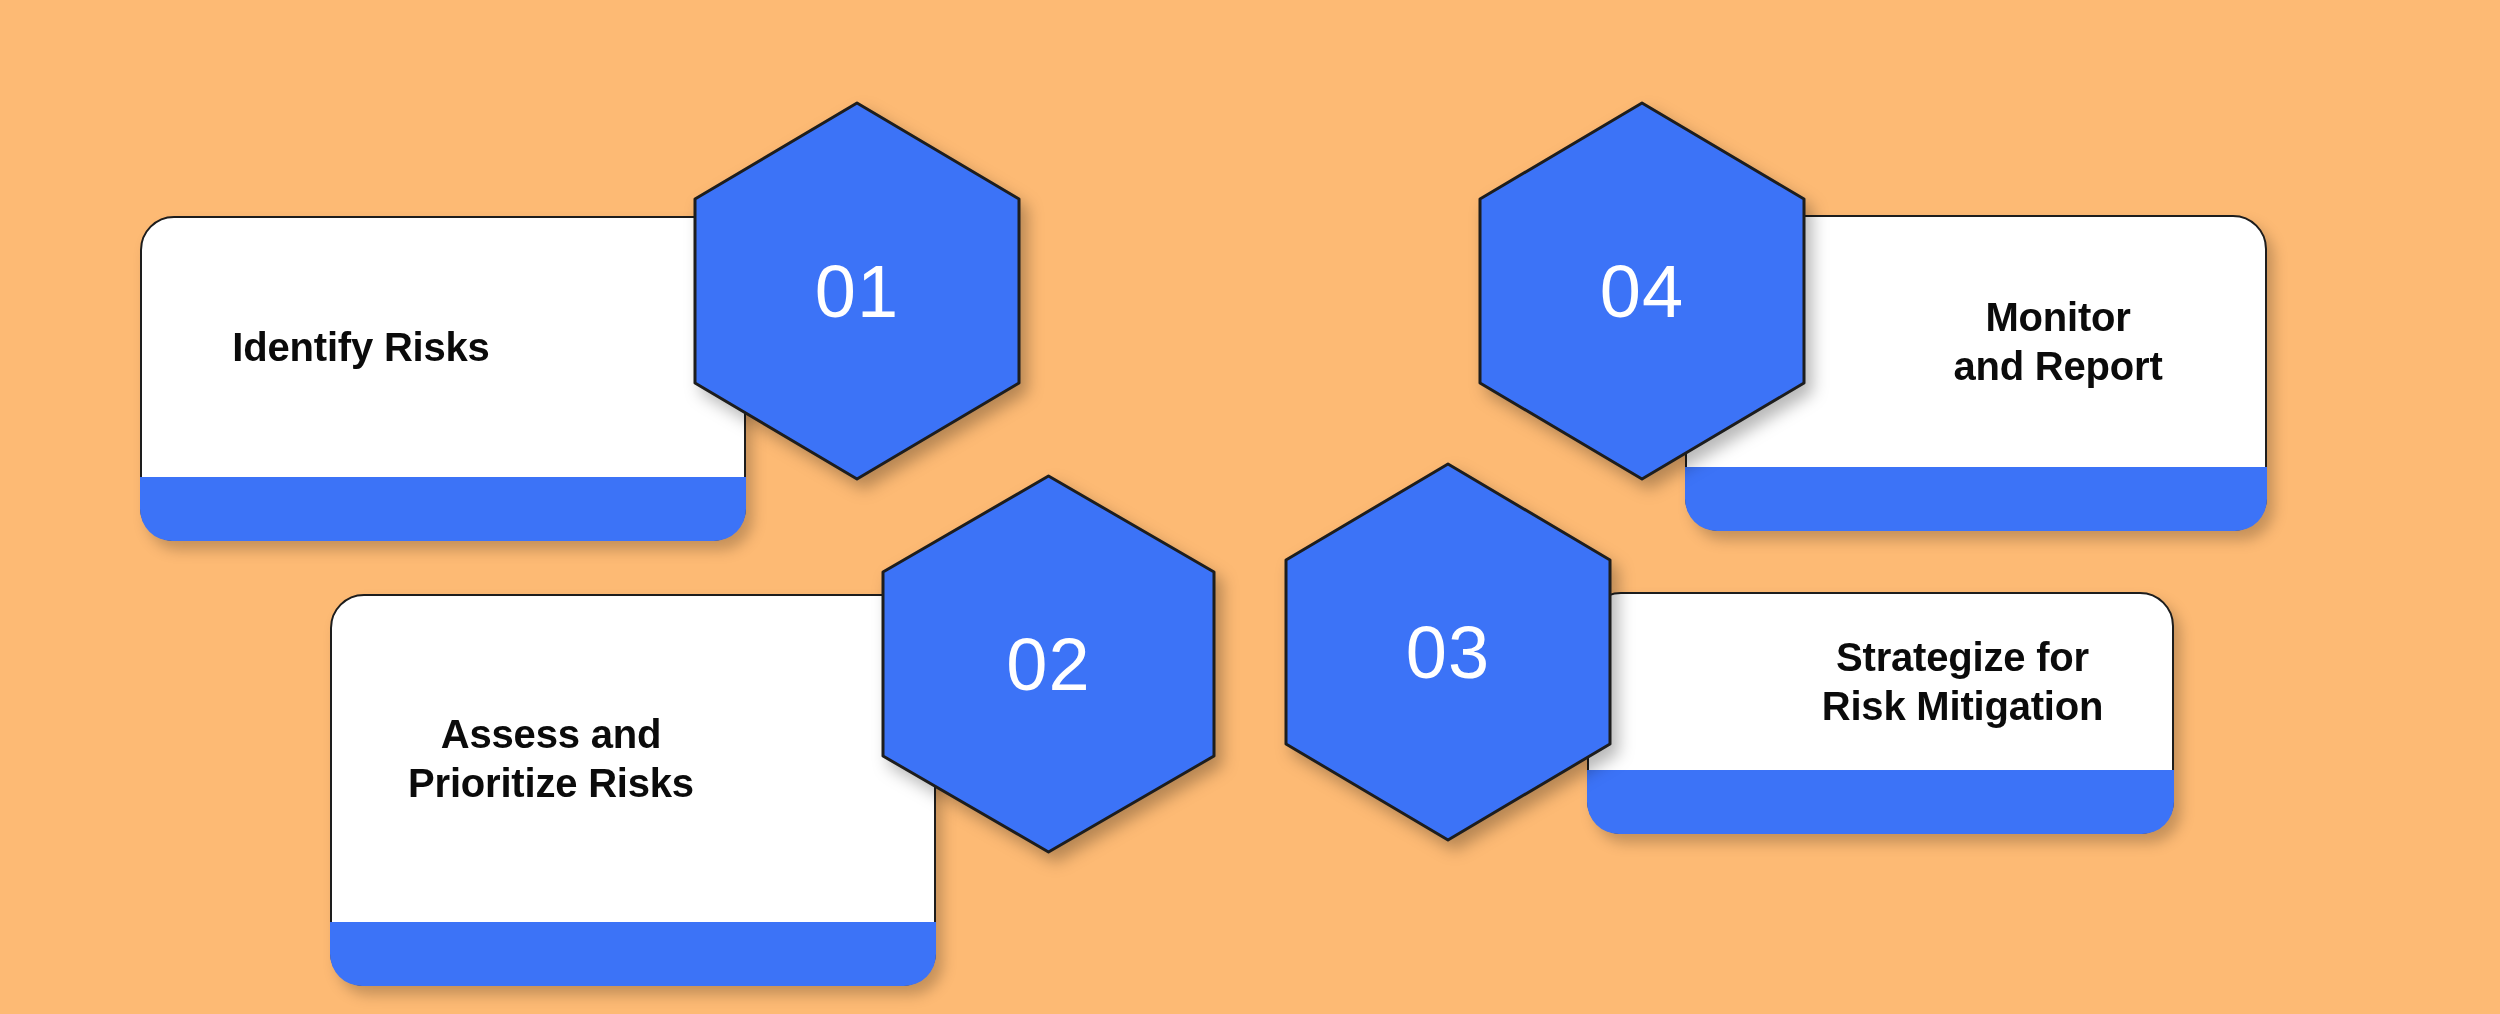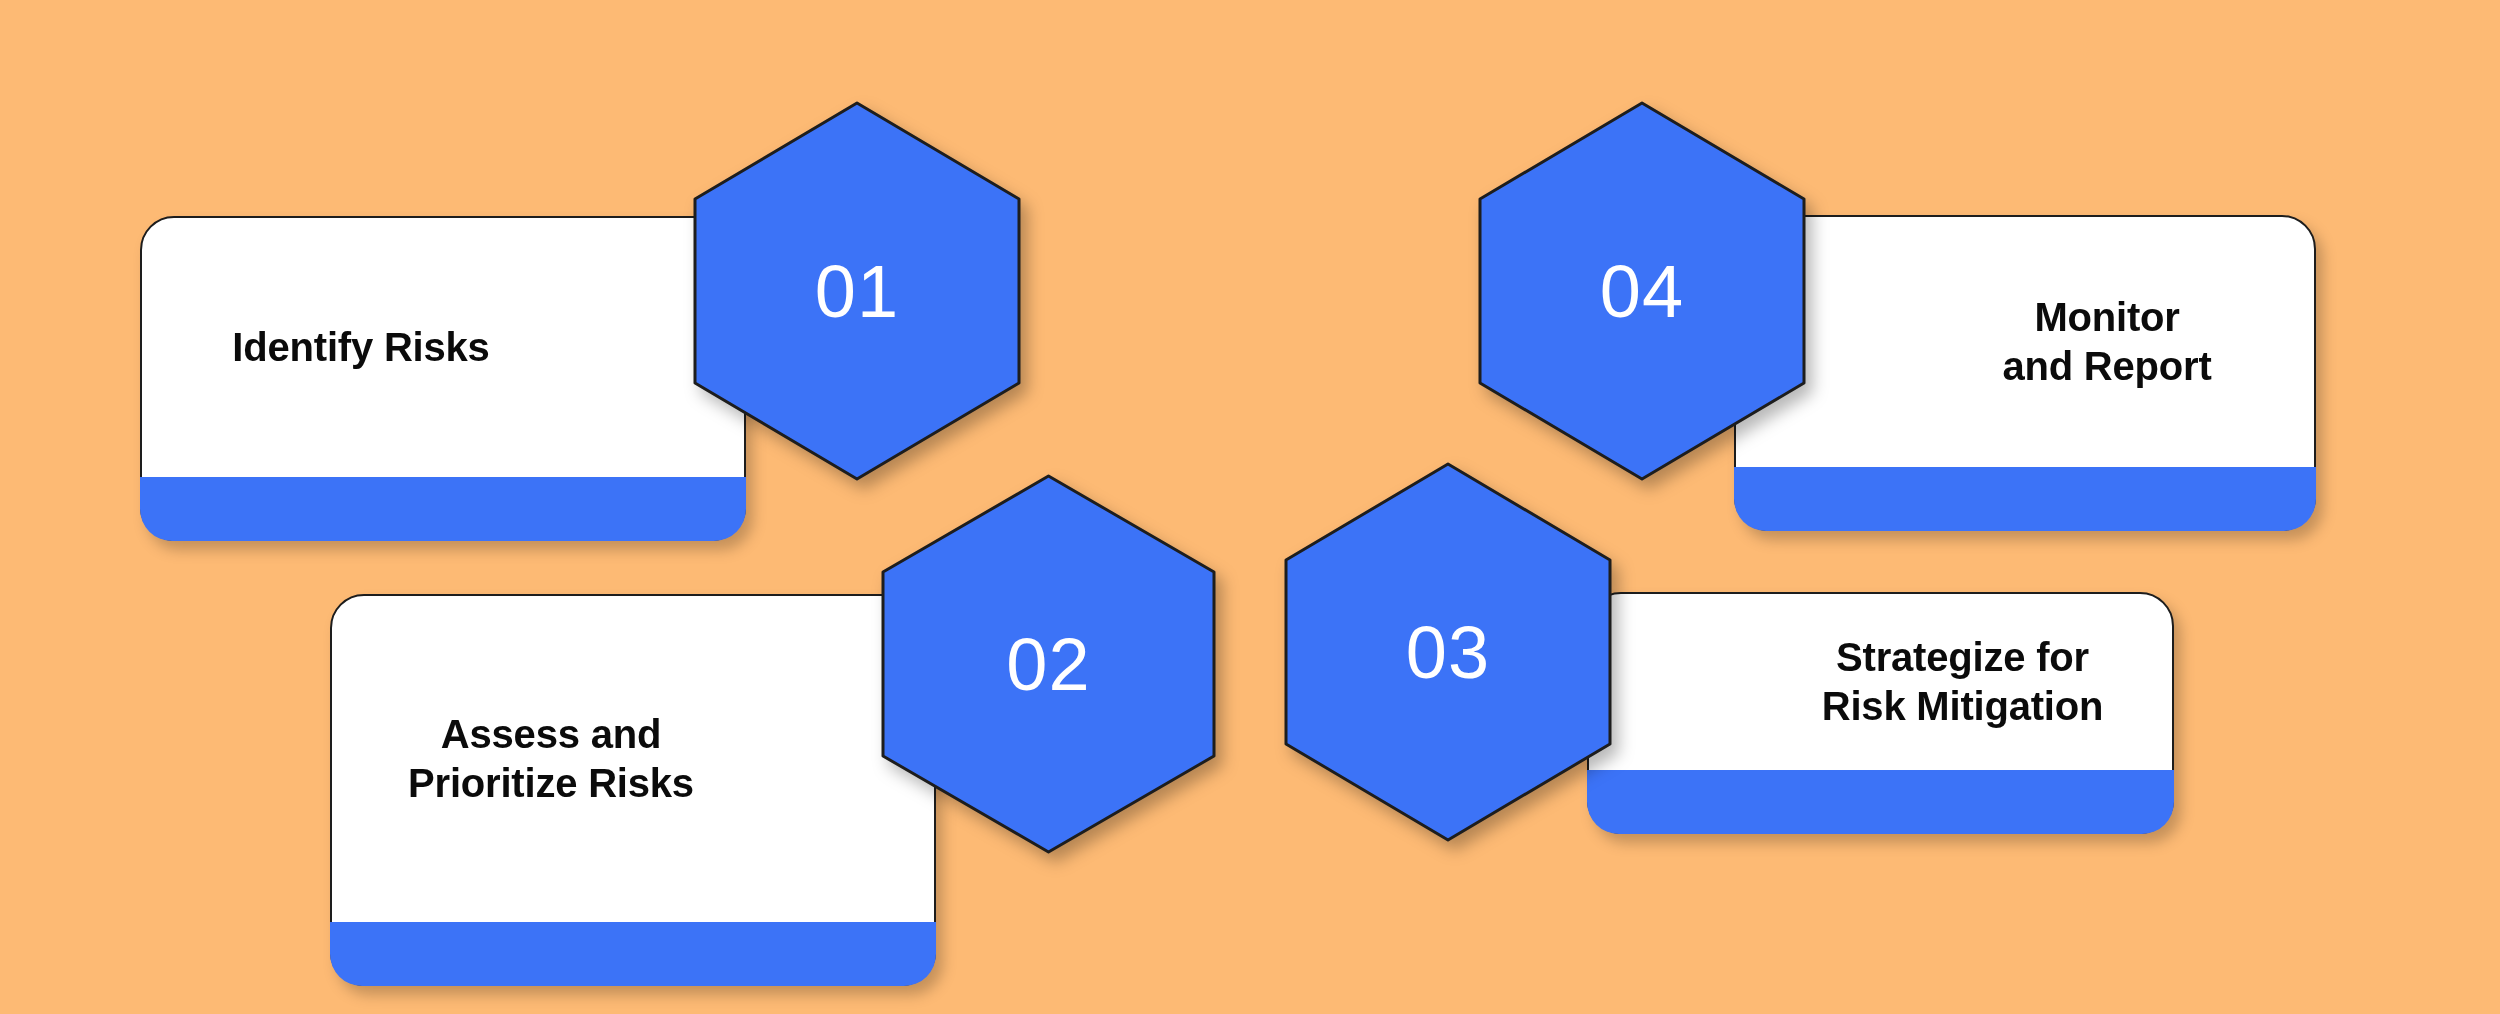--- a/index.html
+++ b/index.html
@@ -96,21 +96,21 @@
   </div>
 
   <div class="card" style="left:1587px; top:592px; width:587px; height:242px;">
     <div class="card-body align-right">
       <div class="card-title">Strategize for
 Risk Mitigation</div>
     </div>
     <div class="card-footer"></div>
   </div>
 
-  <div class="card" style="left:1734px; top:215px; width:582px; height:316px;">
+  <div class="card" style="left:1685px; top:215px; width:582px; height:316px;">
     <div class="card-body align-right">
       <div class="card-title">Monitor
 and Report</div>
     </div>
     <div class="card-footer"></div>
   </div>
 
   <div class="hex" style="left:687px; top:99px;">
     <svg width="340" height="384" viewBox="0 0 340 384">
       <path d="M170 4 L332 100 L332 284 L170 380 L8 284 L8 100 Z" fill="#3C73F7" stroke="#1d1d1d" stroke-width="3" stroke-linejoin="round" style="stroke-linejoin:round"></path>

